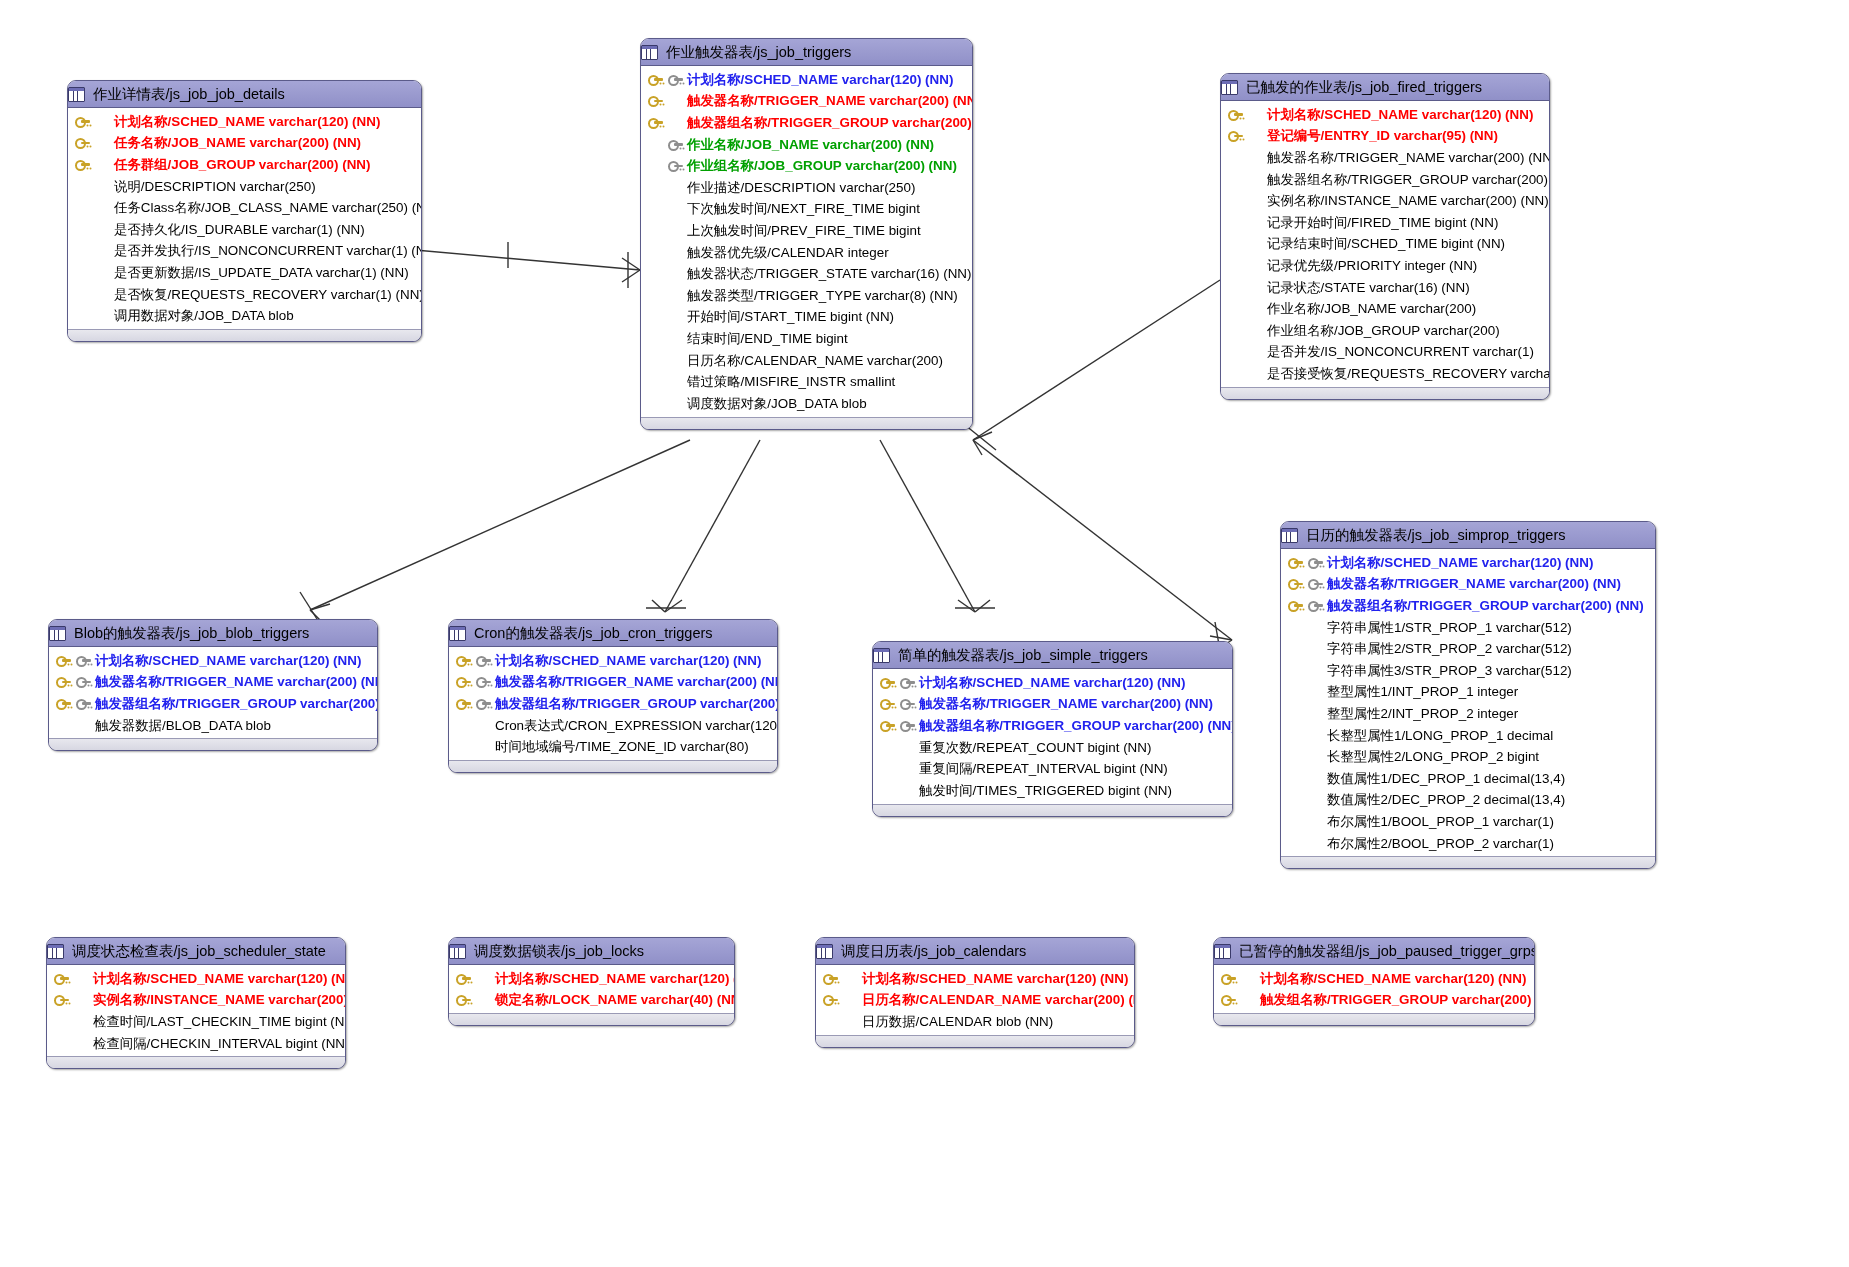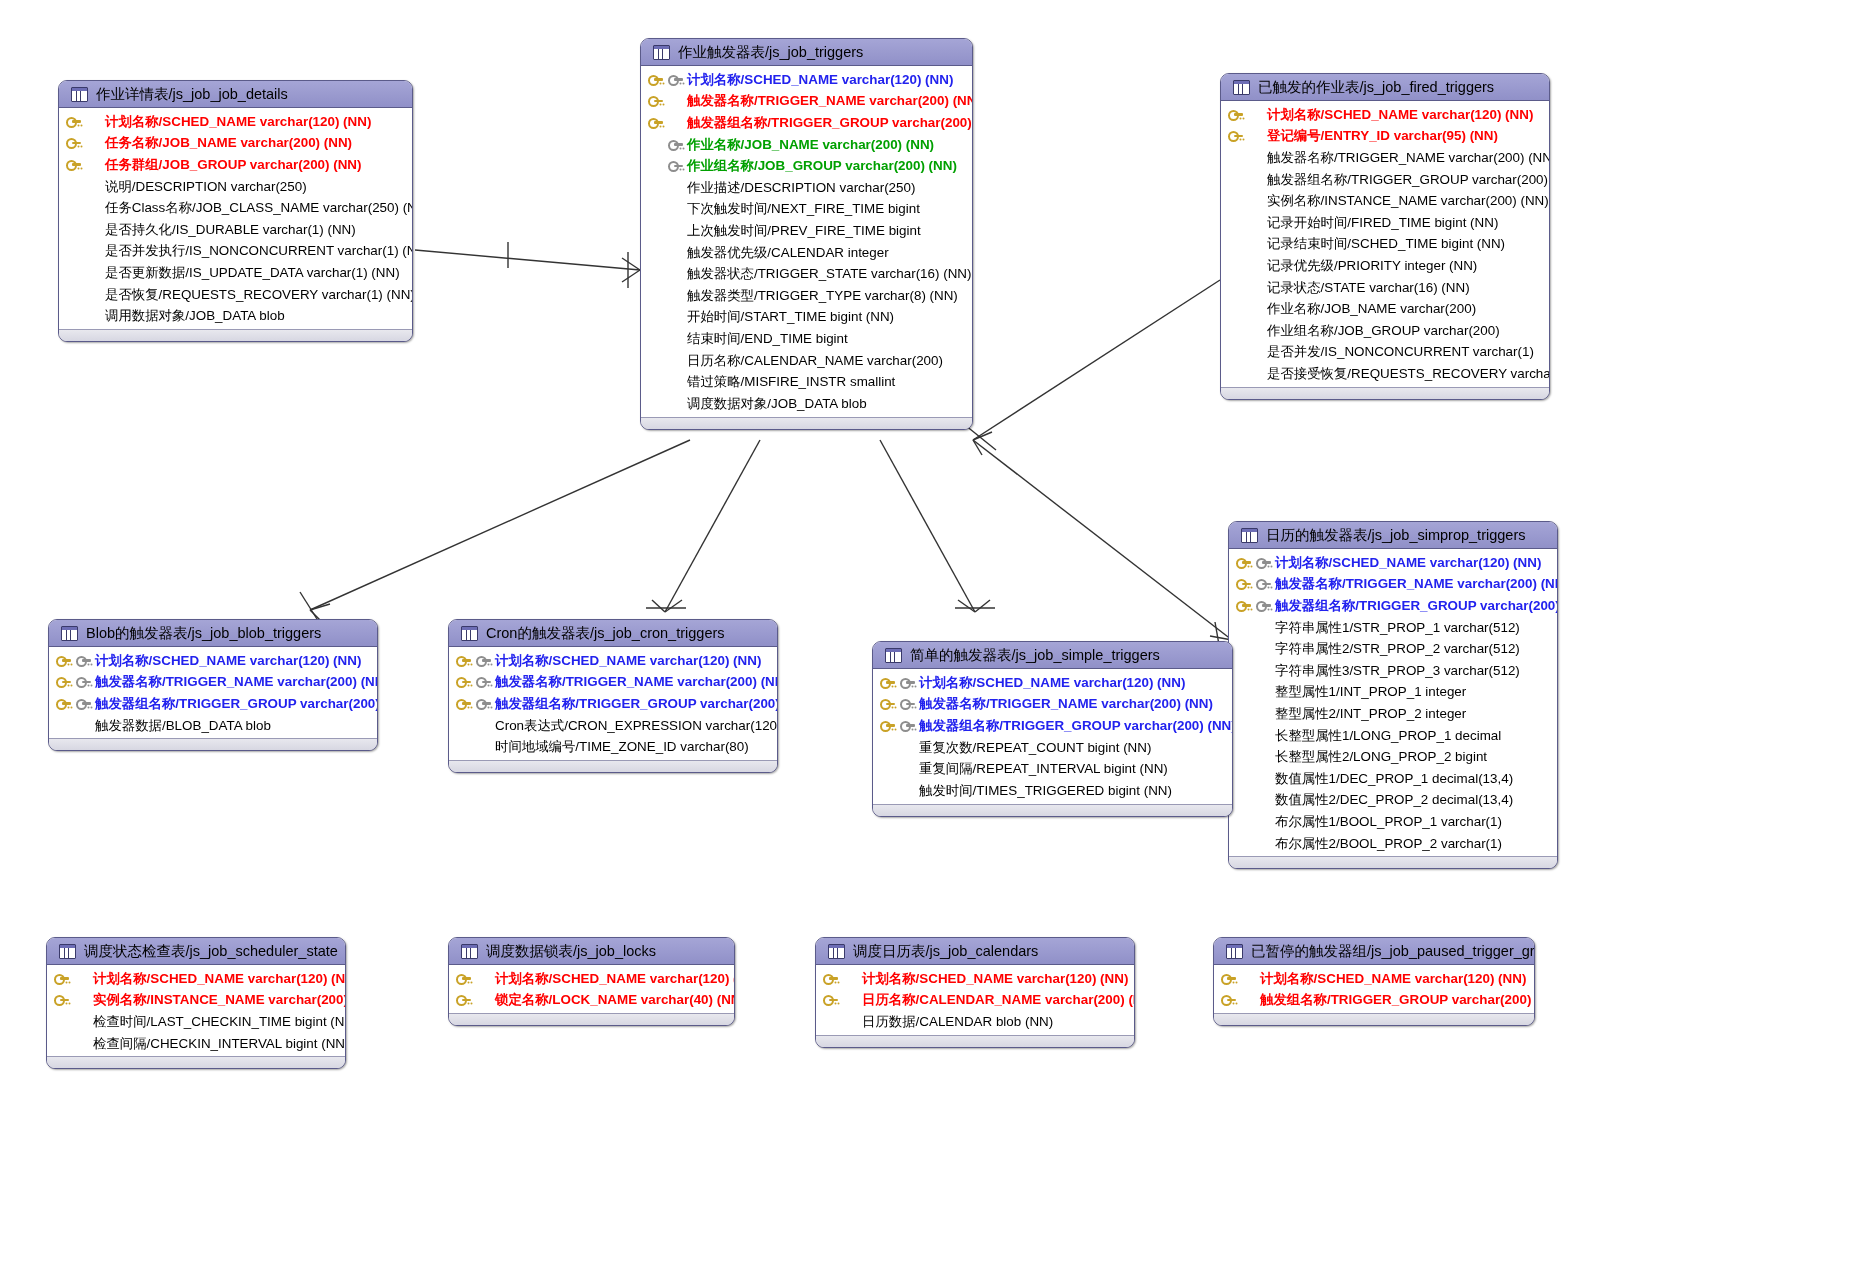--- a/index.html
+++ b/index.html
@@ -19,21 +19,21 @@
     box-shadow:1px 1px 2px rgba(0,0,0,0.35);
     box-sizing:border-box;
     overflow:hidden;
   }
   .entity .hdr{
     background:#9b9bd0;
     background:linear-gradient(to bottom,#a5a5d6 0%,#9090c8 100%);
     border-bottom:1px solid #5b5b8a;
     height:26px;
     display:flex;align-items:center;
-    padding:0 12px;
+    padding:0 0;
     font-size:14.5px;
     color:#000;
     white-space:nowrap;
   }
   .entity .hdr .tbl-icon{
     width:15px;height:13px;margin-right:8px;flex:0 0 auto;
     border:1px solid #3a3a6a;background:#ffffff;
     display:block;position:relative;border-radius:1px;
   }
   .entity .hdr .tbl-icon::before{
@@ -117,21 +117,21 @@
       <path d="M646,608 L686,608"></path>
 
       <path d="M880,440 L975,612"></path>
       <path d="M975,612 L958,600"></path>
       <path d="M975,612 L990,600"></path>
       <path d="M955,608 L995,608"></path>
     </g>
   </svg>
 
   <div id="entities-layer">
-      <div class="entity" style="left: 58px; top: 80px; width: 355px;">
+      <div class="entity" style="left: 67px; top: 80px; width: 355px;">
         <div class="hdr">
           <span class="tbl-icon"></span>
           <span>作业详情表/js_job_job_details</span>
         </div>
         <div class="body">
           <div class="row">
             <span class="keyslot pk"></span>
             <span class="keyslot none"></span>
             <span class="colname c-red">计划名称/SCHED_NAME varchar(120) (NN)</span>
           </div>
@@ -339,21 +339,21 @@
             <span class="colname c-black">是否并发/IS_NONCONCURRENT varchar(1)</span>
           </div>
           <div class="row">
             <span class="keyslot none"></span>
             <span class="keyslot none"></span>
             <span class="colname c-black">是否接受恢复/REQUESTS_RECOVERY varchar(1)</span>
           </div>
         </div>
         <div class="foot"></div>
       </div>
-      <div class="entity" style="left: 1228px; top: 521px; width: 330px;">
+      <div class="entity" style="left: 1280px; top: 521px; width: 376px;">
         <div class="hdr">
           <span class="tbl-icon"></span>
           <span>日历的触发器表/js_job_simprop_triggers</span>
         </div>
         <div class="body">
           <div class="row">
             <span class="keyslot pk"></span>
             <span class="keyslot fk"></span>
             <span class="colname c-blue">计划名称/SCHED_NAME varchar(120) (NN)</span>
           </div>

